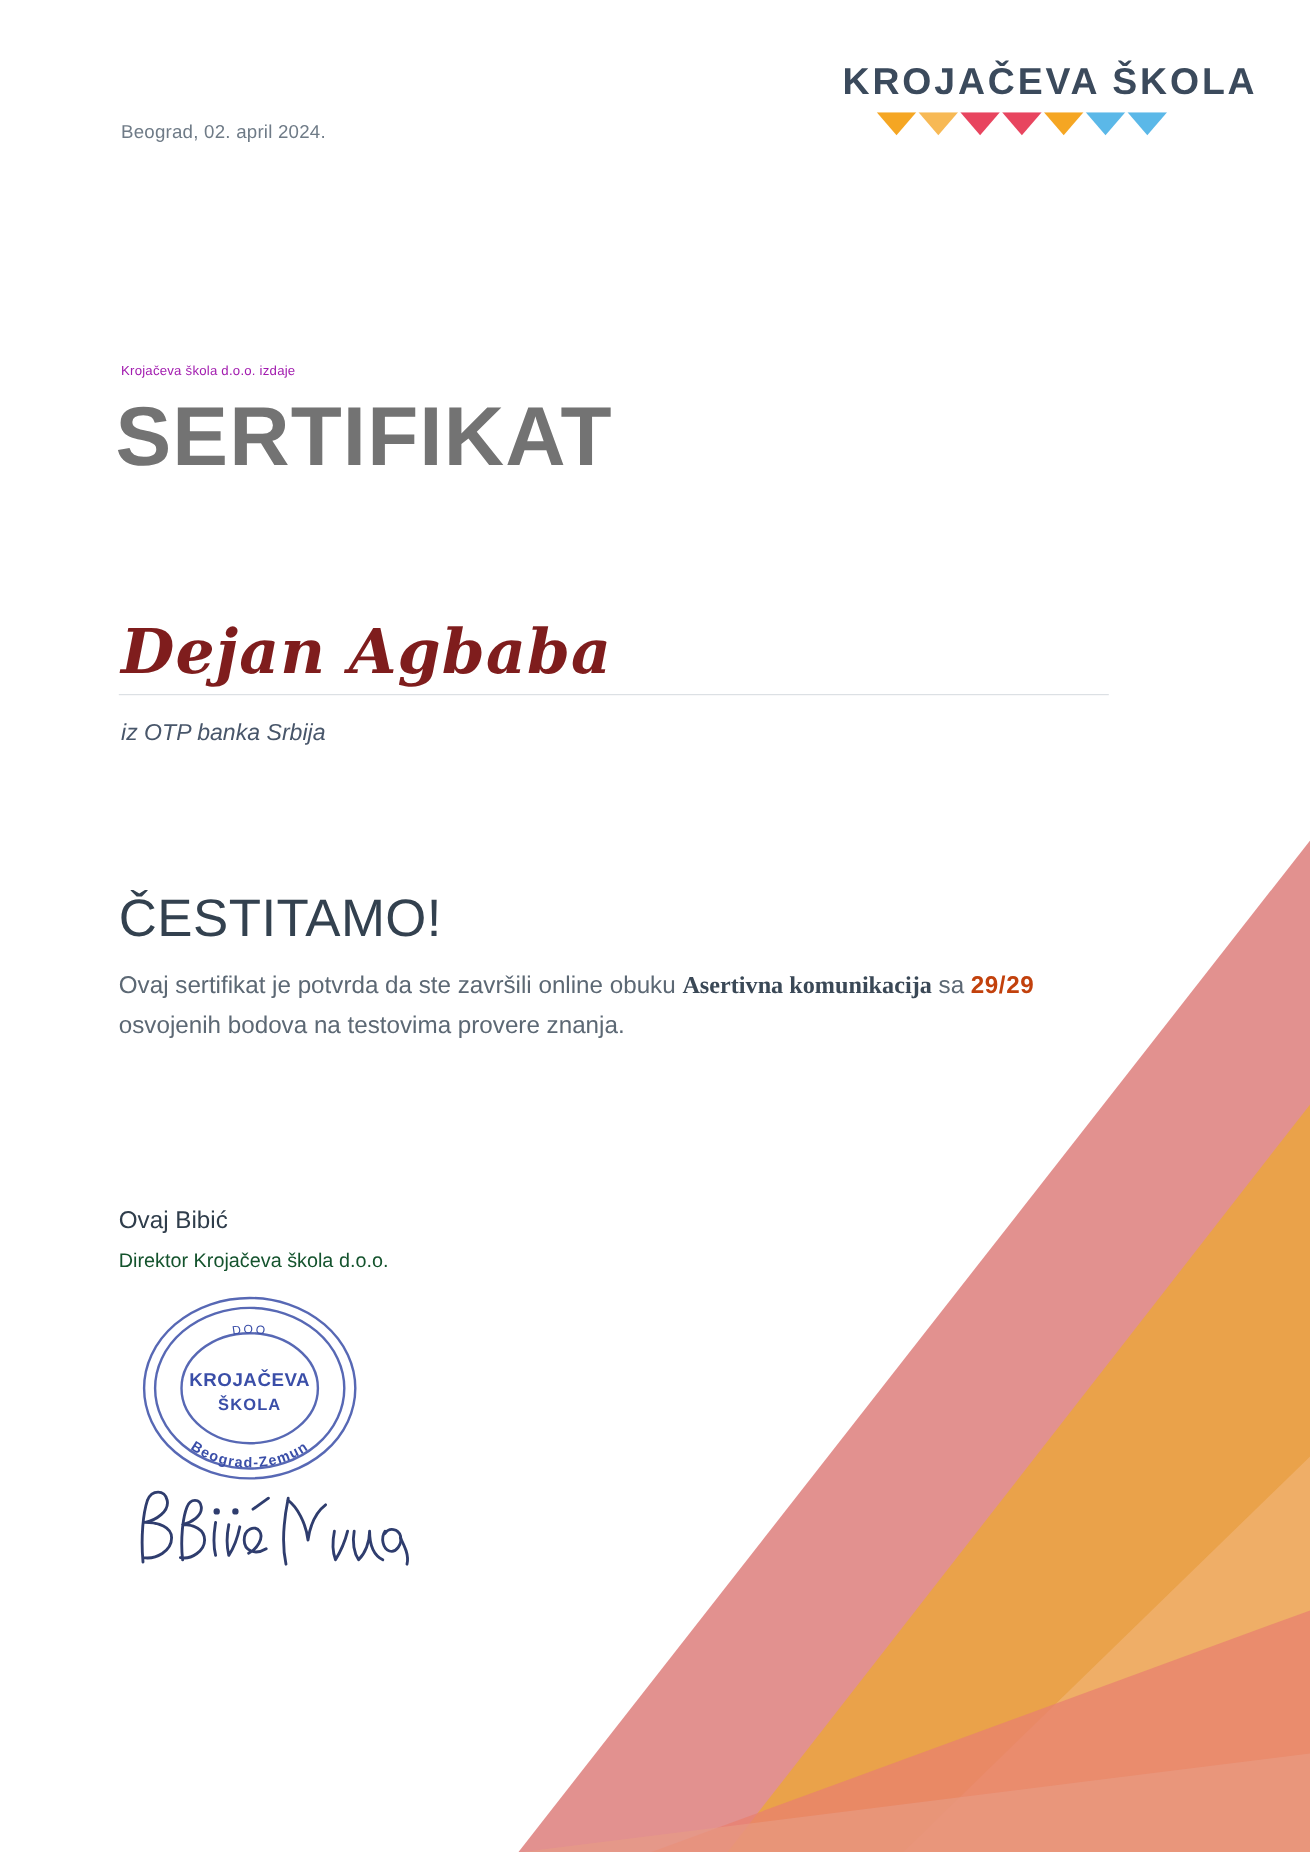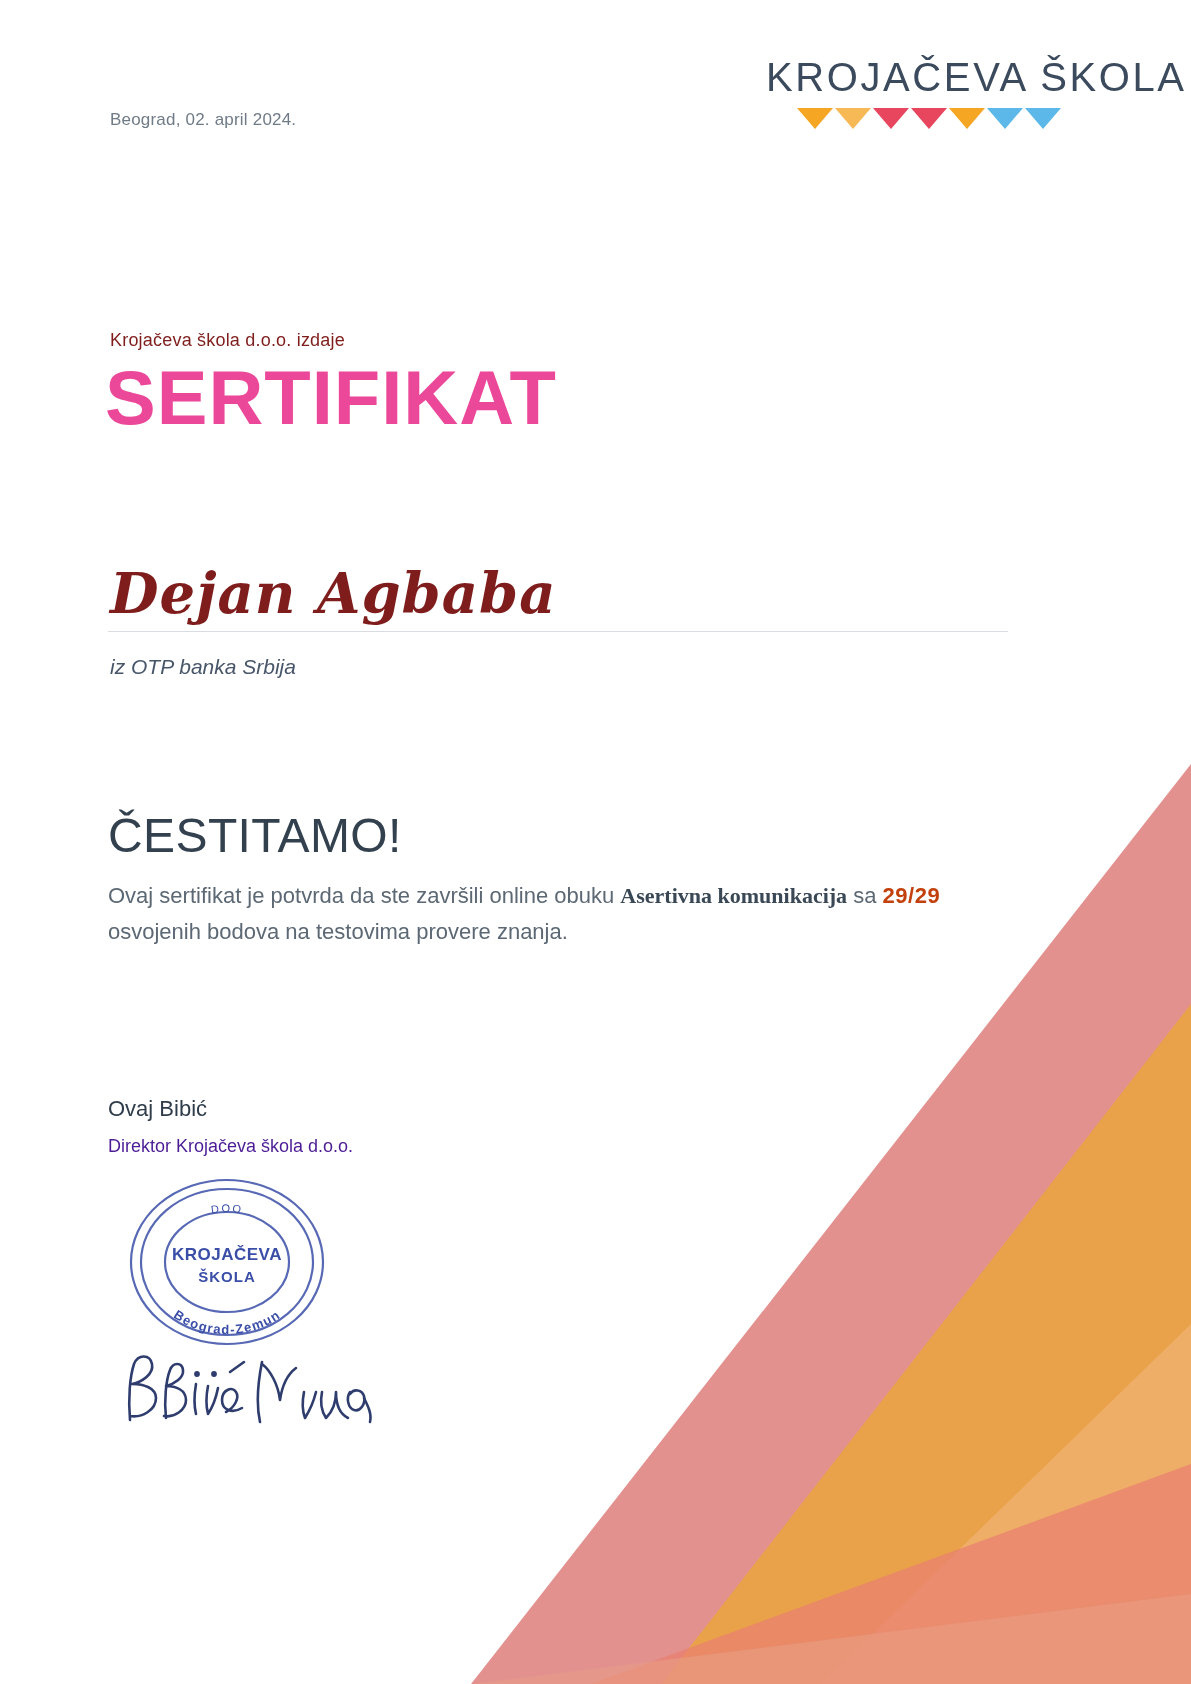--- a/index.html
+++ b/index.html
@@ -28,23 +28,23 @@
 
   
   .logo-block {
     position: absolute;
     top: 55px;
     right: 95px;
     width: 330px;
     text-align: center;
   }
   .logo-wordmark {
-    font-size: 40px;
+    font-size: 34px;
     letter-spacing: 2.6px;
-    font-weight: 400;
+    font-weight: 700;
     color: #3b4a5c;
     white-space: nowrap;
   }
   .logo-zigzag {
     margin-top: 8px;
     height: 22px;
     width: 268px;
     margin-left: auto;
     margin-right: auto;
   }
@@ -56,32 +56,32 @@
     font-size: 17px;
     color: #6f7b87;
     letter-spacing: 0.2px;
   }
 
   
   .issuer-line {
     position: absolute;
     top: 330px;
     left: 110px;
-    font-size: 18px;
-    color: #7f1d1d;
+    font-size: 12px;
+    color: #a21caf;
     letter-spacing: 0.2px;
   }
   .cert-title {
     position: absolute;
     top: 358px;
     left: 105px;
     font-size: 76px;
     font-weight: 700;
     letter-spacing: 1px;
-    color: #ec4899;
+    color: #737373;
     line-height: 1.05;
   }
 
   
   .recipient-name {
     position: absolute;
     top: 560px;
     left: 110px;
     font-family: "DejaVu Serif", serif;
     font-style: italic;
@@ -142,21 +142,21 @@
     top: 1096px;
     left: 108px;
     font-size: 22px;
     color: #2f3d4b;
   }
   .signer-role {
     position: absolute;
     top: 1136px;
     left: 108px;
     font-size: 18px;
-    color: #4c1d95;
+    color: #14532d;
   }
 
   .stamp {
     position: absolute;
     top: 1172px;
     left: 122px;
     width: 210px;
     height: 180px;
   }
   .signature {

